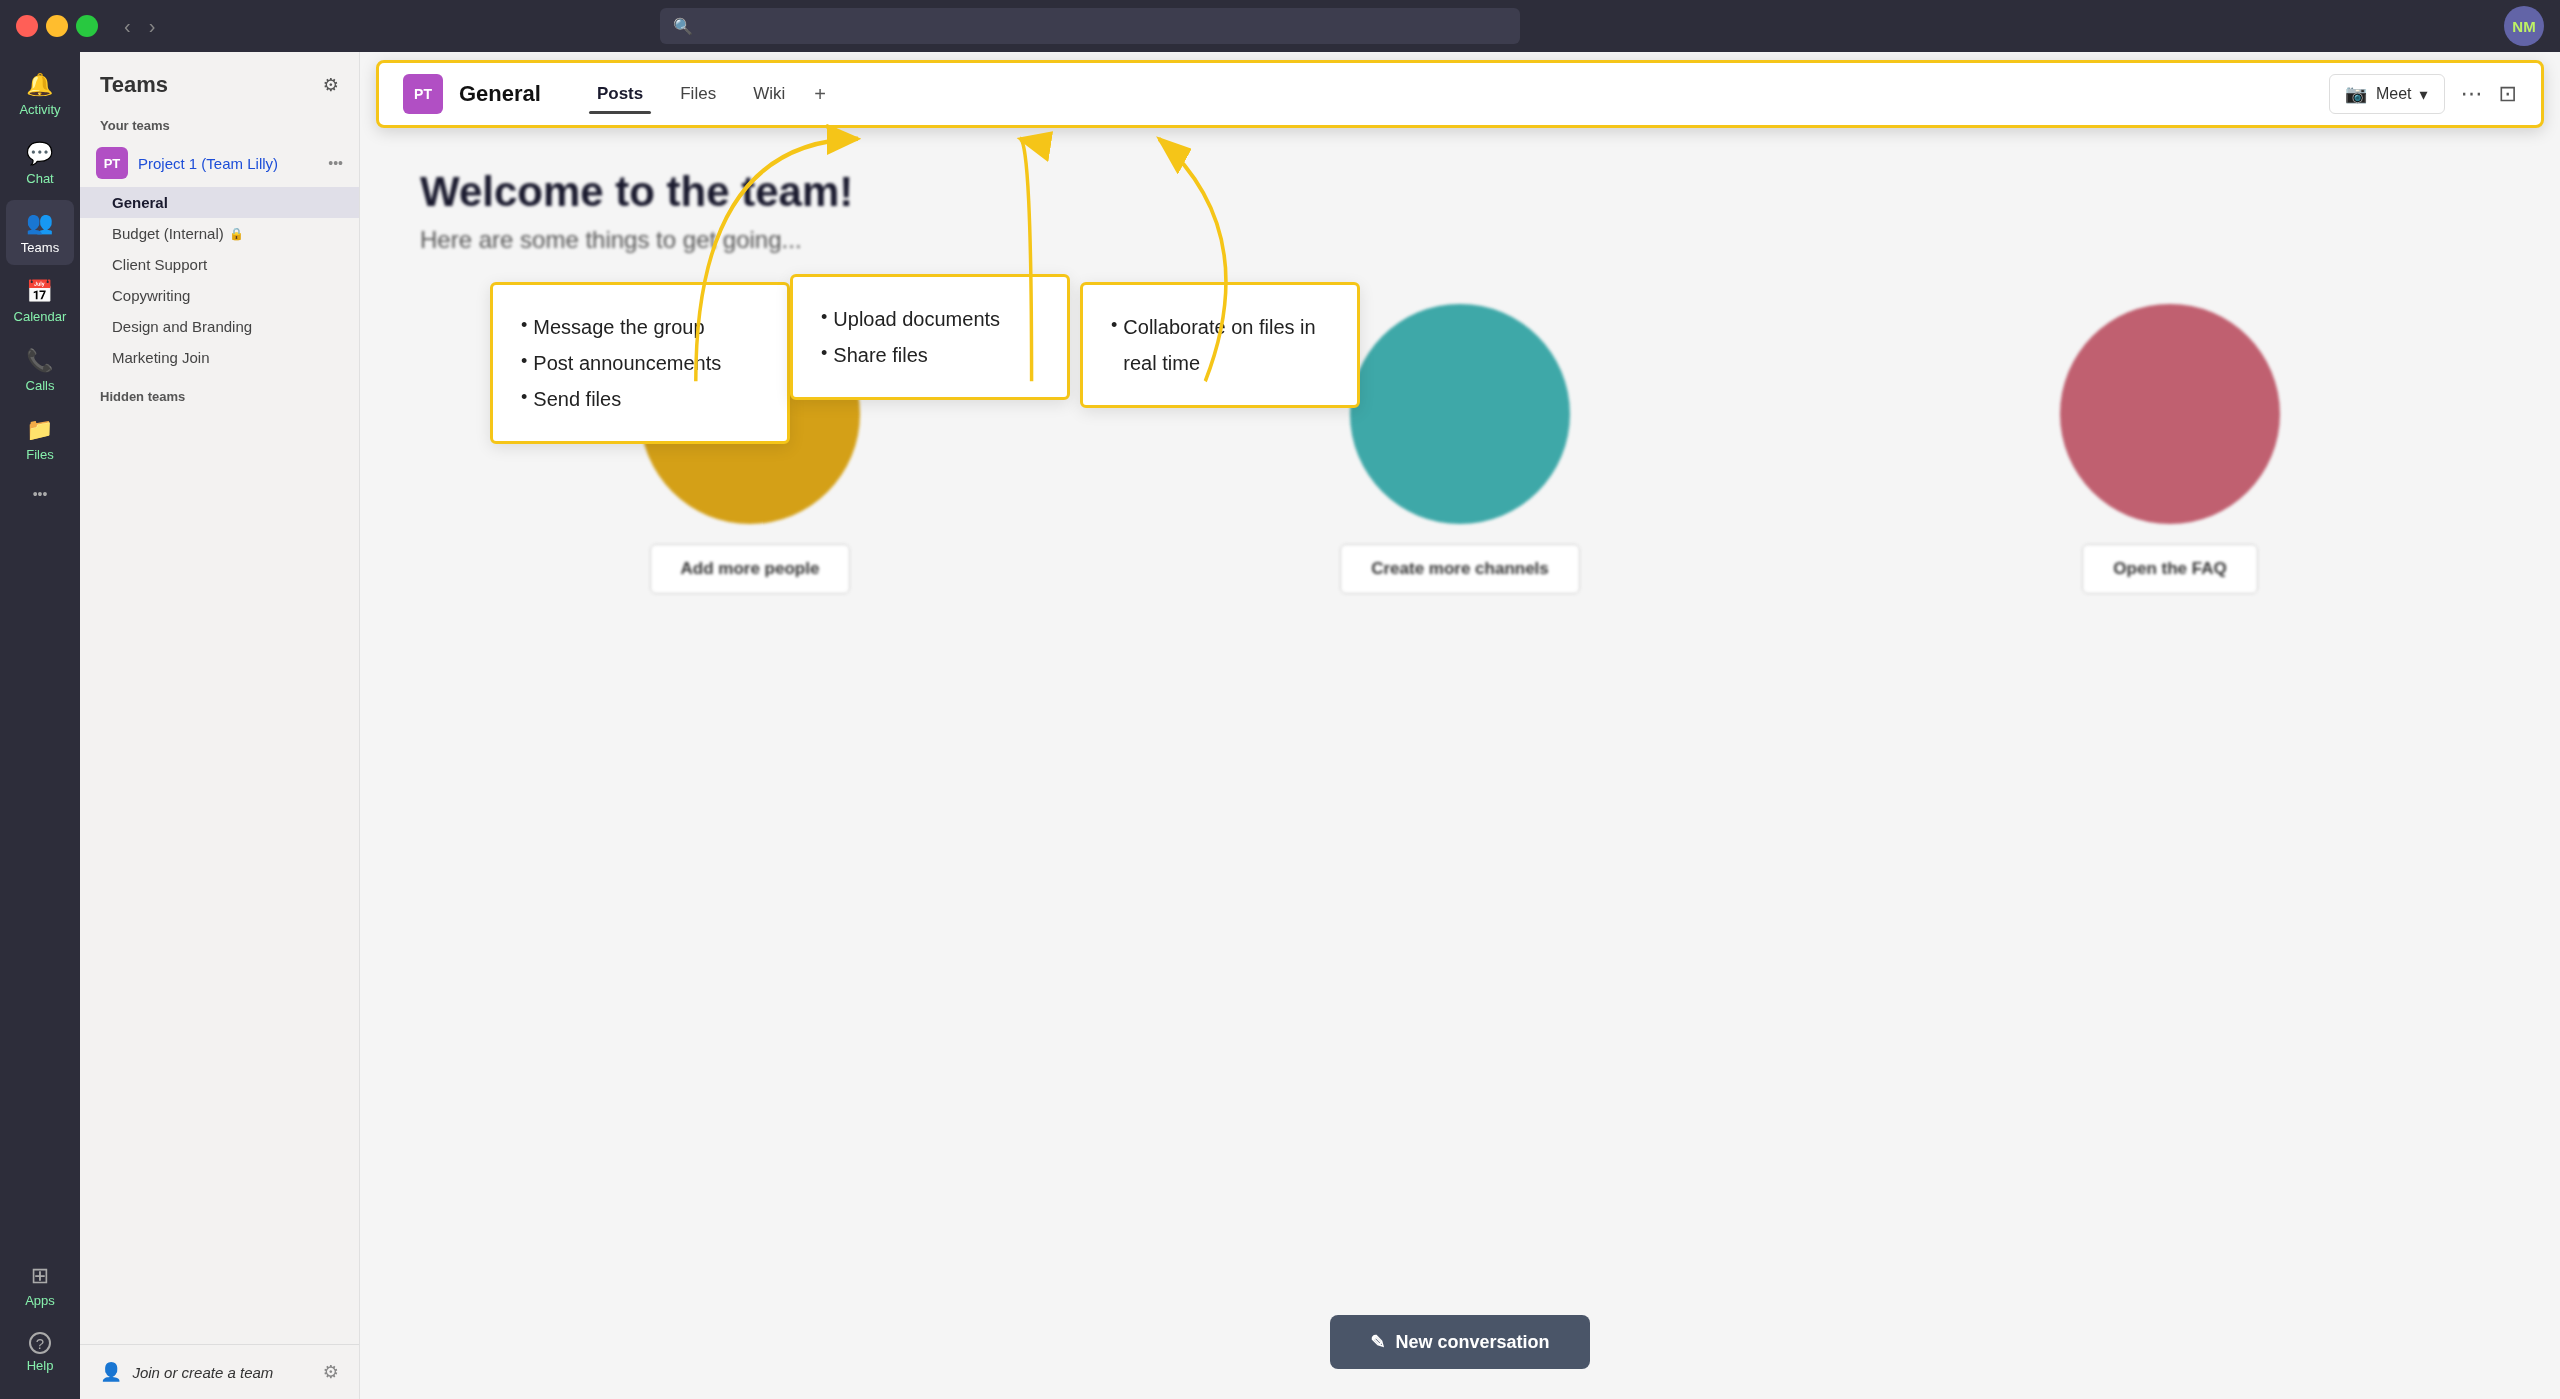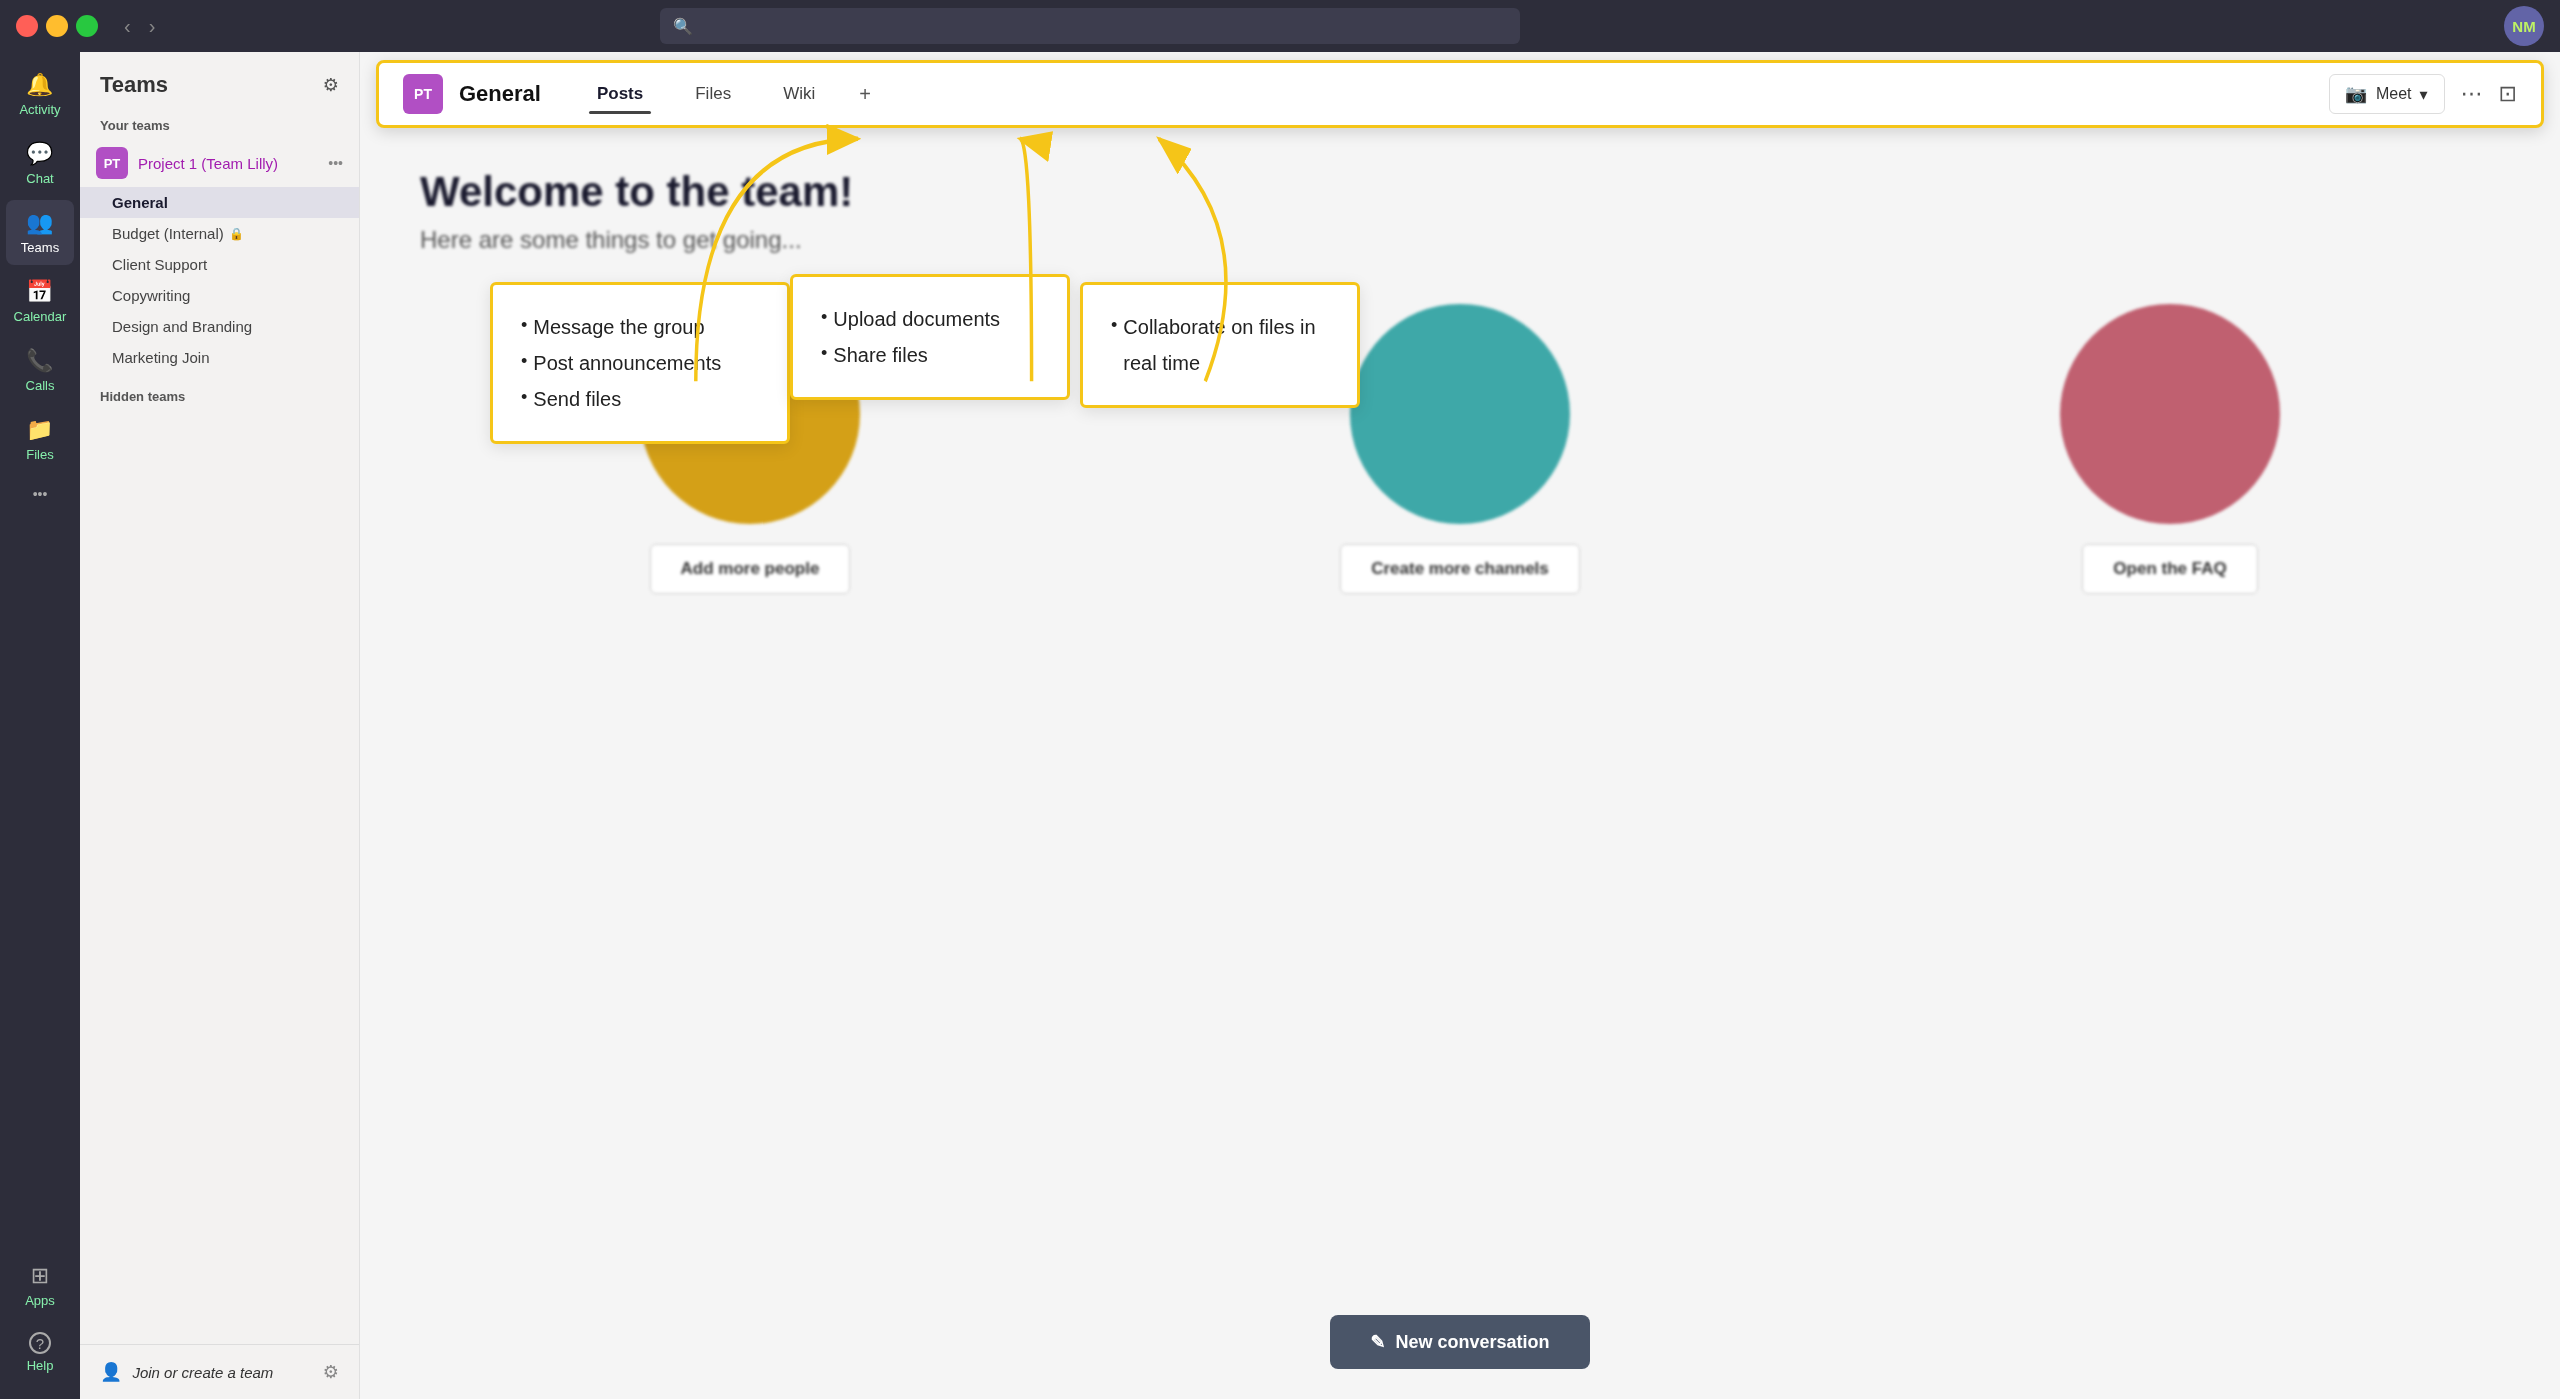--- a/index.html
+++ b/index.html
@@ -180,21 +180,21 @@
       display: flex;
       align-items: center;
       justify-content: center;
       color: white;
       font-size: 13px;
       font-weight: 700;
       flex-shrink: 0;
     }
     .team-name {
       font-size: 15px;
-      color: #a21caf;
+      color: #1d4ed8;
       flex: 1;
     }
     .channel-item {
       display: flex;
       align-items: center;
       padding: 7px 20px 7px 32px;
       cursor: pointer;
       font-size: 15px;
       color: #444;
     }
@@ -261,21 +261,21 @@
       font-weight: 700;
     }
     .channel-name {
       font-size: 22px;
       font-weight: 700;
       color: #111;
     }
     .channel-tabs {
       display: flex;
       align-items: center;
-      gap: 20px;
+      gap: 5px;
       margin-left: 24px;
     }
     .channel-tab {
       padding: 8px 16px;
       font-size: 17px;
       color: #444;
       cursor: pointer;
       border-radius: 4px;
       position: relative;
     }

